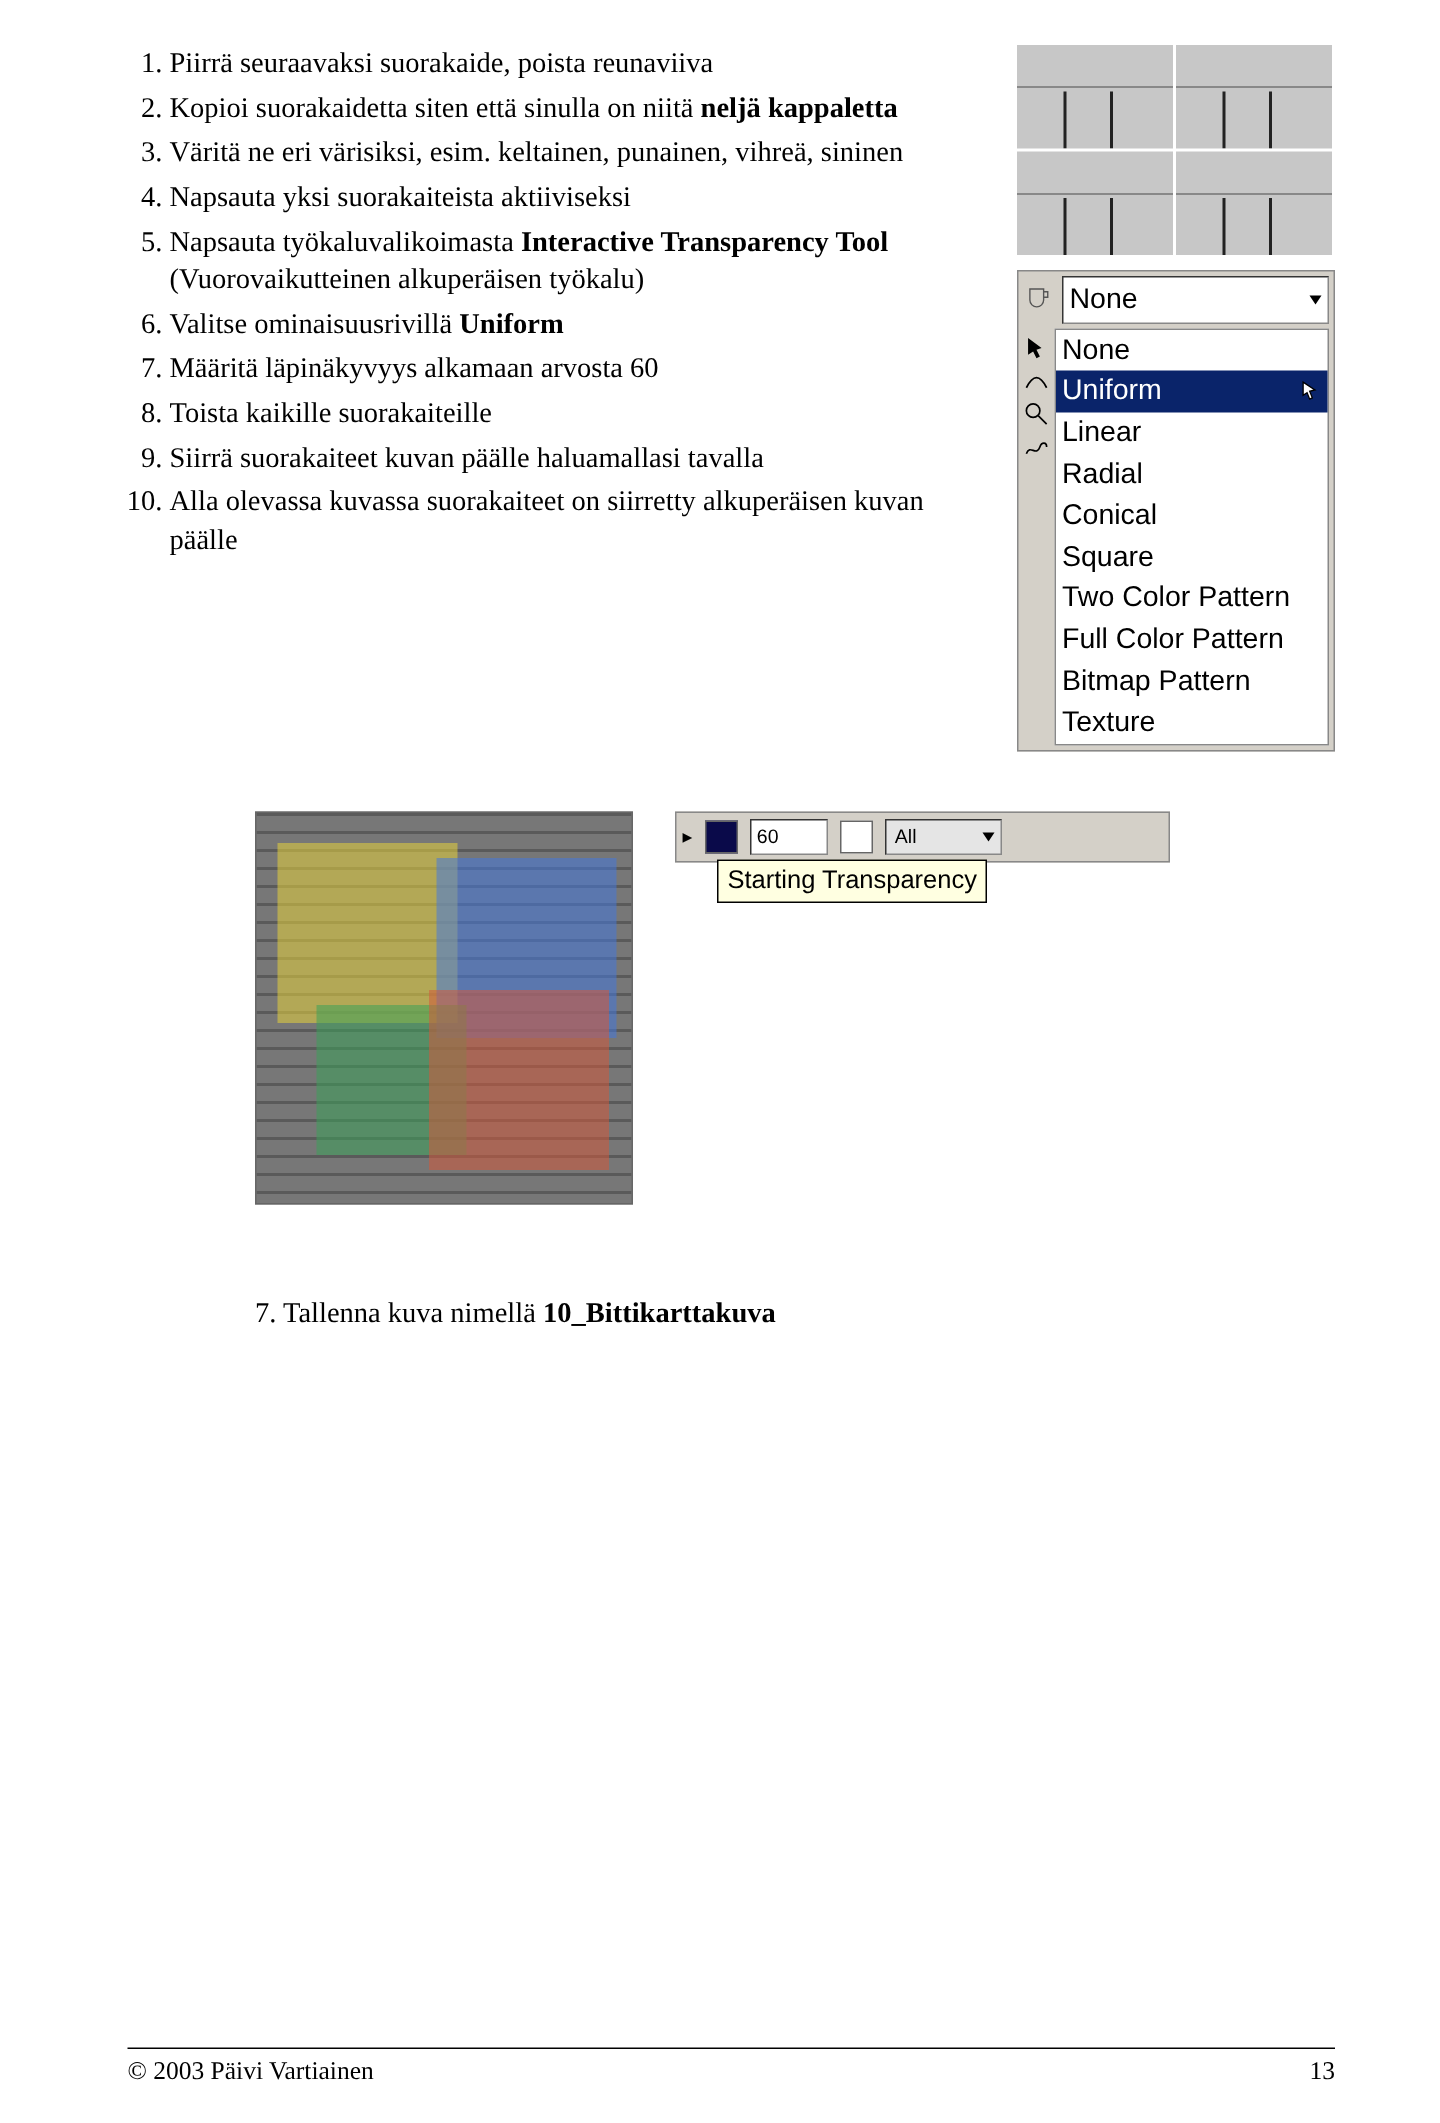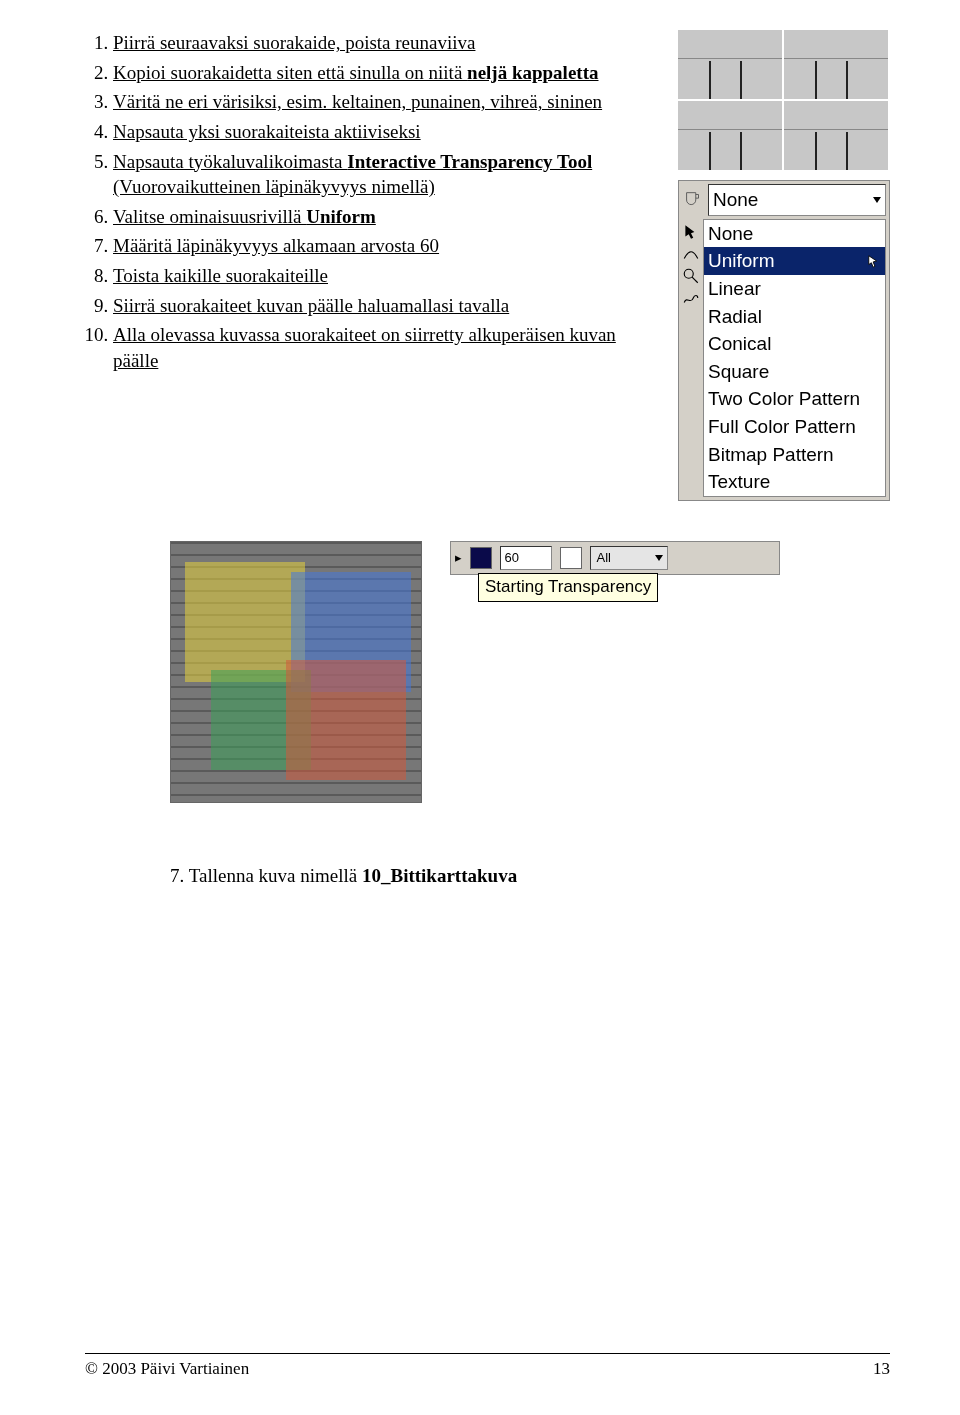--- a/index.html
+++ b/index.html
@@ -18,21 +18,20 @@
     min-height: 1415px;
     position: relative;
   }
   .main-row {
     display: flex;
     align-items: flex-start;
   }
   .text-col {
     flex: 1 1 auto;
     padding-right: 20px;
-    text-decoration: underline;
   }
   .side-col {
     flex: 0 0 210px;
   }
   ol.instructions {
     margin: 0;
     padding-left: 28px;
   }
   ol.instructions li {
     margin: 0 0 4px 0;
@@ -239,21 +238,21 @@
 
   .save-line {
     margin: 60px 0 0 85px;
     padding-left: 0;
   }
 
   .footer {
     position: absolute;
     left: 85px;
     right: 70px;
-    bottom: 34px;
+    bottom: 22px;
     border-top: 1px solid #000;
     padding-top: 4px;
     display: flex;
     justify-content: space-between;
     font-size: 17px;
   }
 </style>
 </head>
 <body>
 <div class="page">
@@ -261,21 +260,21 @@
 <div class="main-row">
   <div class="text-col">
     <ol class="instructions">
       <li><span>Piirrä seuraavaksi suorakaide, poista reunaviiva</span></li>
       <li>
         <span>Kopioi suorakaidetta siten että sinulla on niitä </span><span class="bold">neljä kappaletta</span>
       </li>
       <li><span>Väritä ne eri värisiksi, esim. keltainen, punainen, vihreä, sininen</span></li>
       <li><span>Napsauta yksi suorakaiteista aktiiviseksi</span></li>
       <li>
-        <span>Napsauta työkaluvalikoimasta </span><span class="bold">Interactive Transparency Tool</span><span> (Vuorovaikutteinen läpinäkyvyys nimellä)</span>
+        <span>Napsauta työkaluvalikoimasta </span><span class="bold">Interactive Transparency Tool</span><span> (Vuorovaikutteinen alkuperäisen työkalu)</span>
       </li>
       <li>
         <span>Valitse ominaisuusrivillä </span><span class="bold">Uniform</span>
       </li>
       <li><span>Määritä läpinäkyvyys alkamaan arvosta 60</span></li>
       <li><span>Toista kaikille suorakaiteille</span></li>
       <li><span>Siirrä suorakaiteet kuvan päälle haluamallasi tavalla</span></li>
       <li><span>Alla olevassa kuvassa suorakaiteet on siirretty alkuperäisen kuvan päälle</span></li>
     </ol>
   </div>

